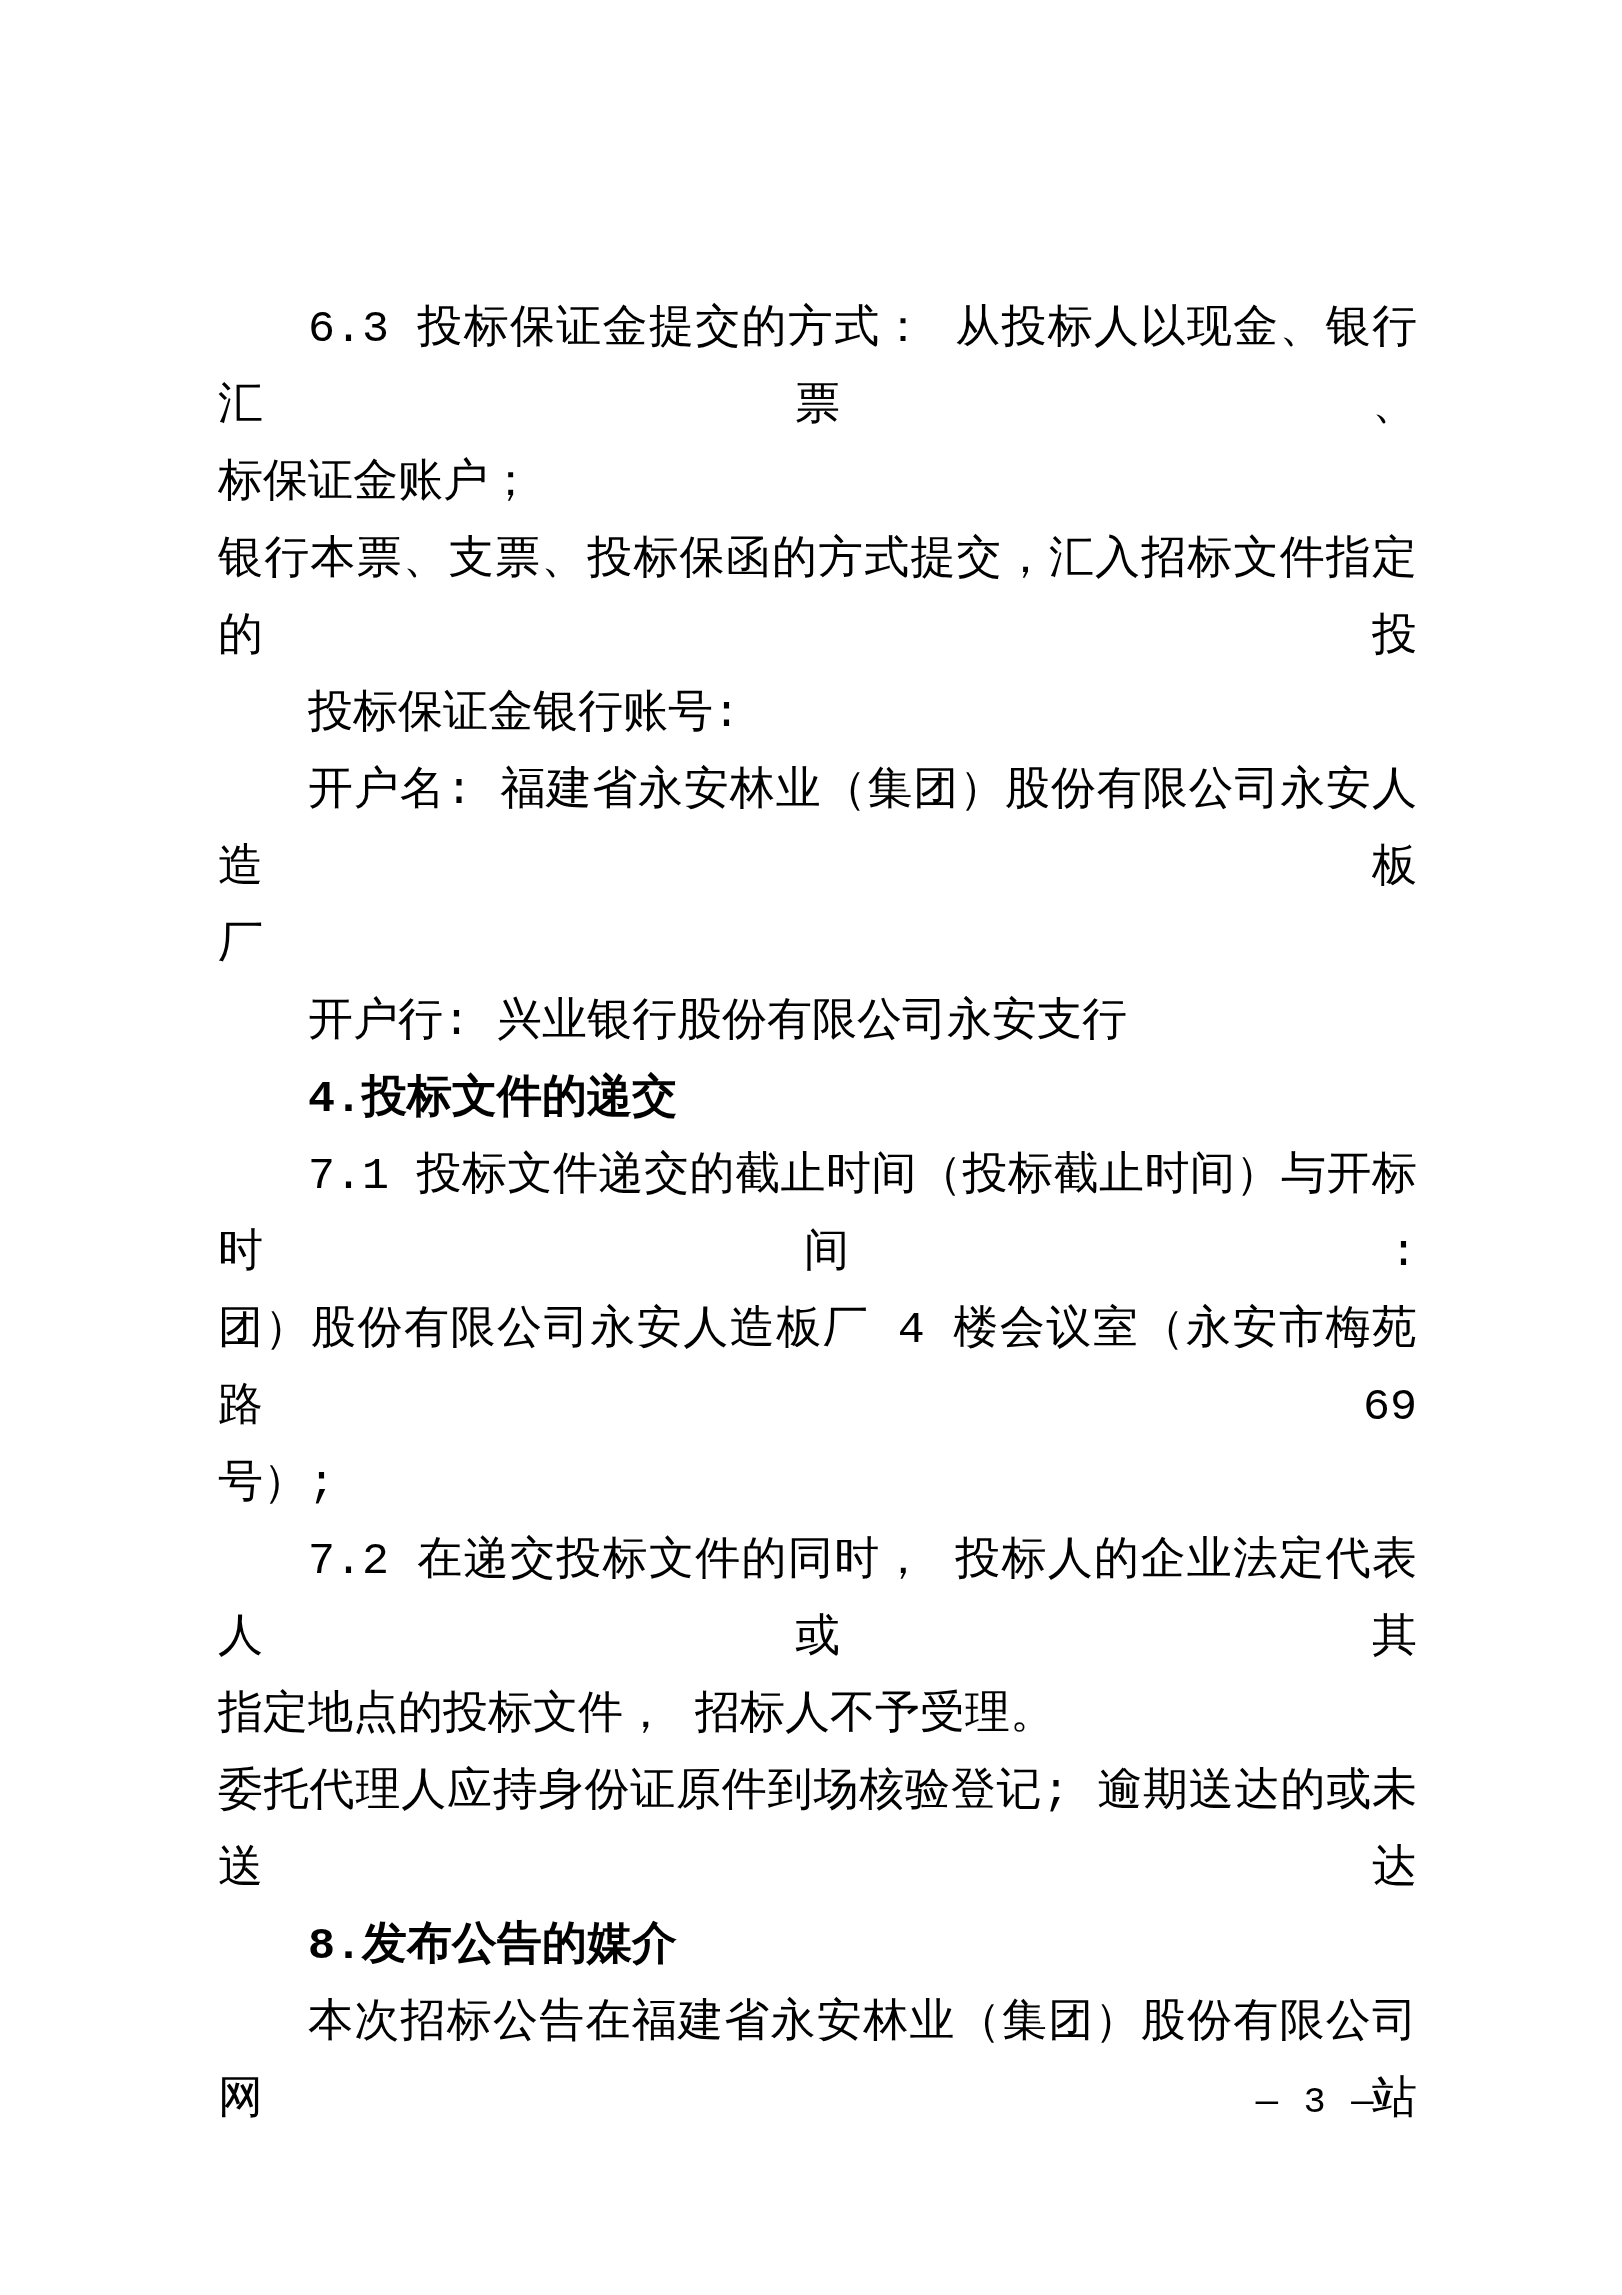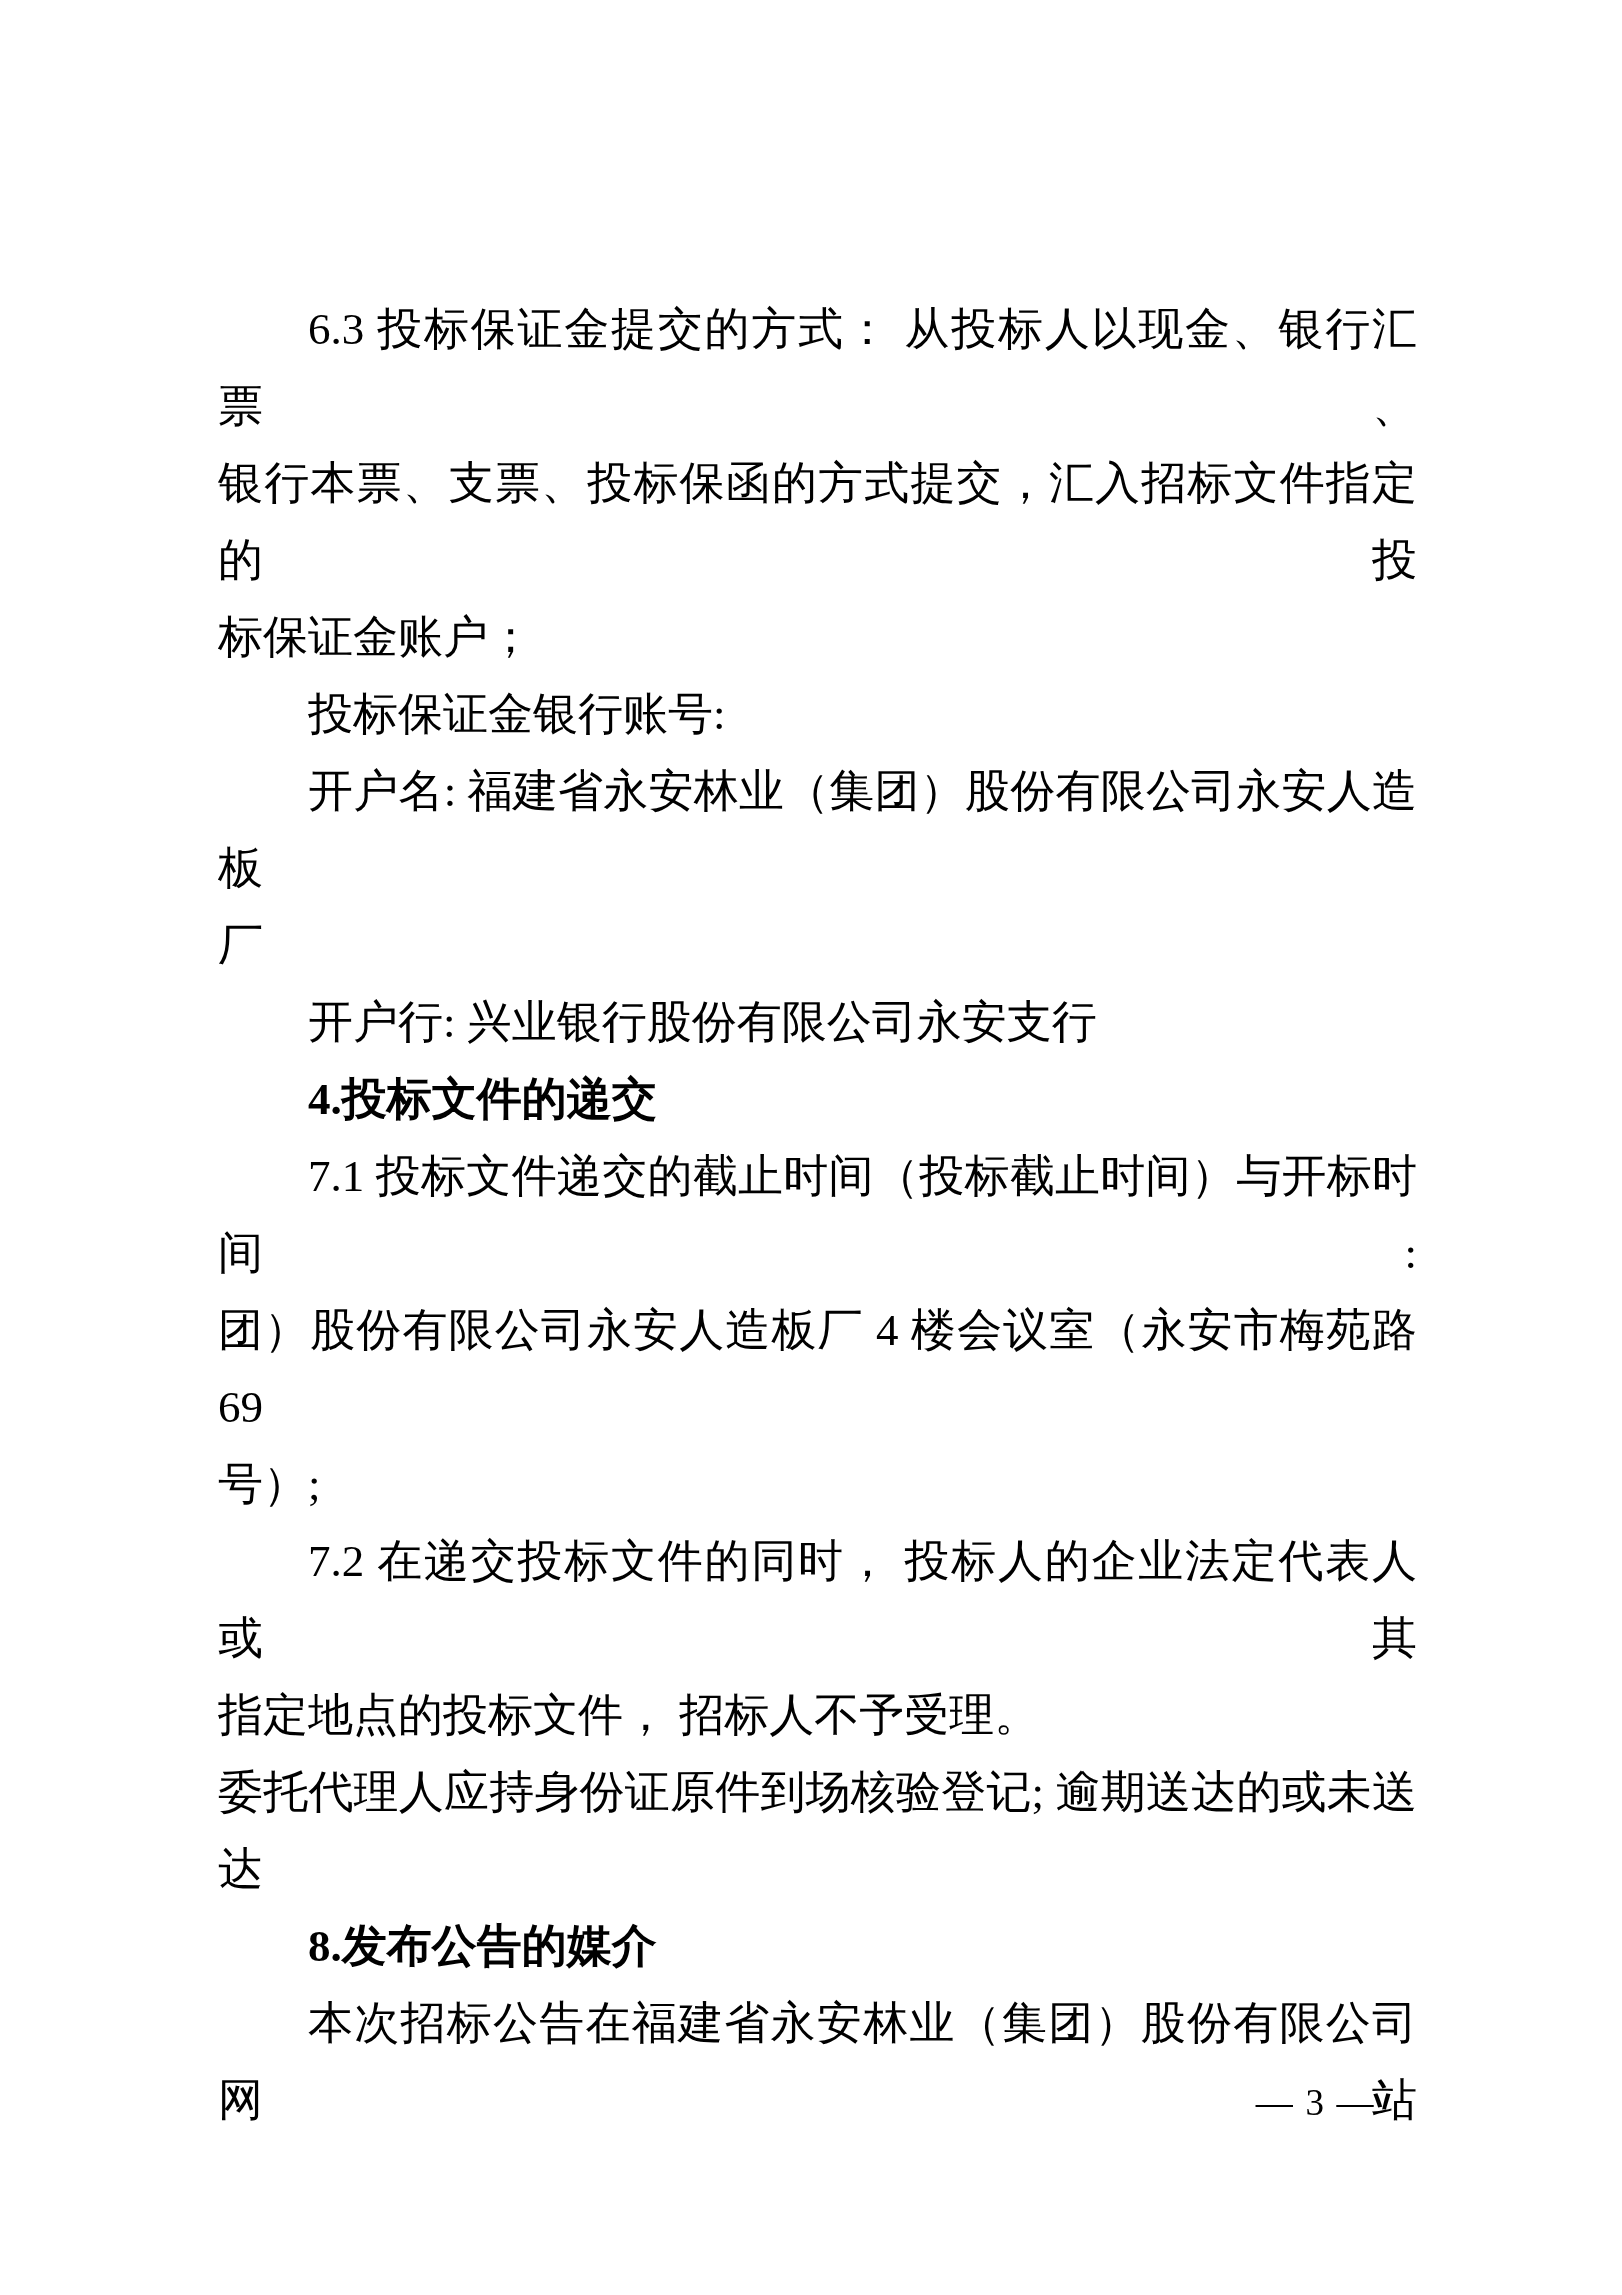--- a/index.html
+++ b/index.html
@@ -6,21 +6,21 @@
     margin: 0;
     padding: 0;
     background: #ffffff;
   }
   .page {
     position: relative;
     width: 1606px;
     height: 2295px;
     background: #ffffff;
     color: #000000;
-    font-family: Liberation Serif, serif;
+    font-family: Liberation Mono, monospace;
     overflow: hidden;
   }
   .doc-body {
     position: absolute;
     left: 218px;
     top: 291px;
     width: 1199px;
     font-size: 45px;
     line-height: 77px;
   }
@@ -48,22 +48,22 @@
     text-align: center;
     letter-spacing: 1.7px;
   }
 </style>
 </head>
 <body>
 
 <div class="page">
   <div class="doc-body">
       <div class="line indent justify">6.3 投标保证金提交的方式： 从投标人以现金、银行汇票、</div>
+      <div class="line">标保证金账户；</div>
       <div class="line justify">银行本票、支票、投标保函的方式提交，汇入招标文件指定的投</div>
-      <div class="line">标保证金账户；</div>
       <div class="line indent">投标保证金银行账号:</div>
       <div class="line indent justify">开户名: 福建省永安林业（集团）股份有限公司永安人造板</div>
       <div class="line">厂</div>
       <div class="line indent">开户行: 兴业银行股份有限公司永安支行</div>
       <div class="line indent bold">4.投标文件的递交</div>
       <div class="line indent justify">7.1 投标文件递交的截止时间（投标截止时间）与开标时间:</div>
       <div class="line justify">团）股份有限公司永安人造板厂 4 楼会议室（永安市梅苑路 69</div>
       <div class="line">号）;</div>
       <div class="line indent justify">7.2 在递交投标文件的同时， 投标人的企业法定代表人或其</div>
       <div class="line">指定地点的投标文件， 招标人不予受理。</div>

